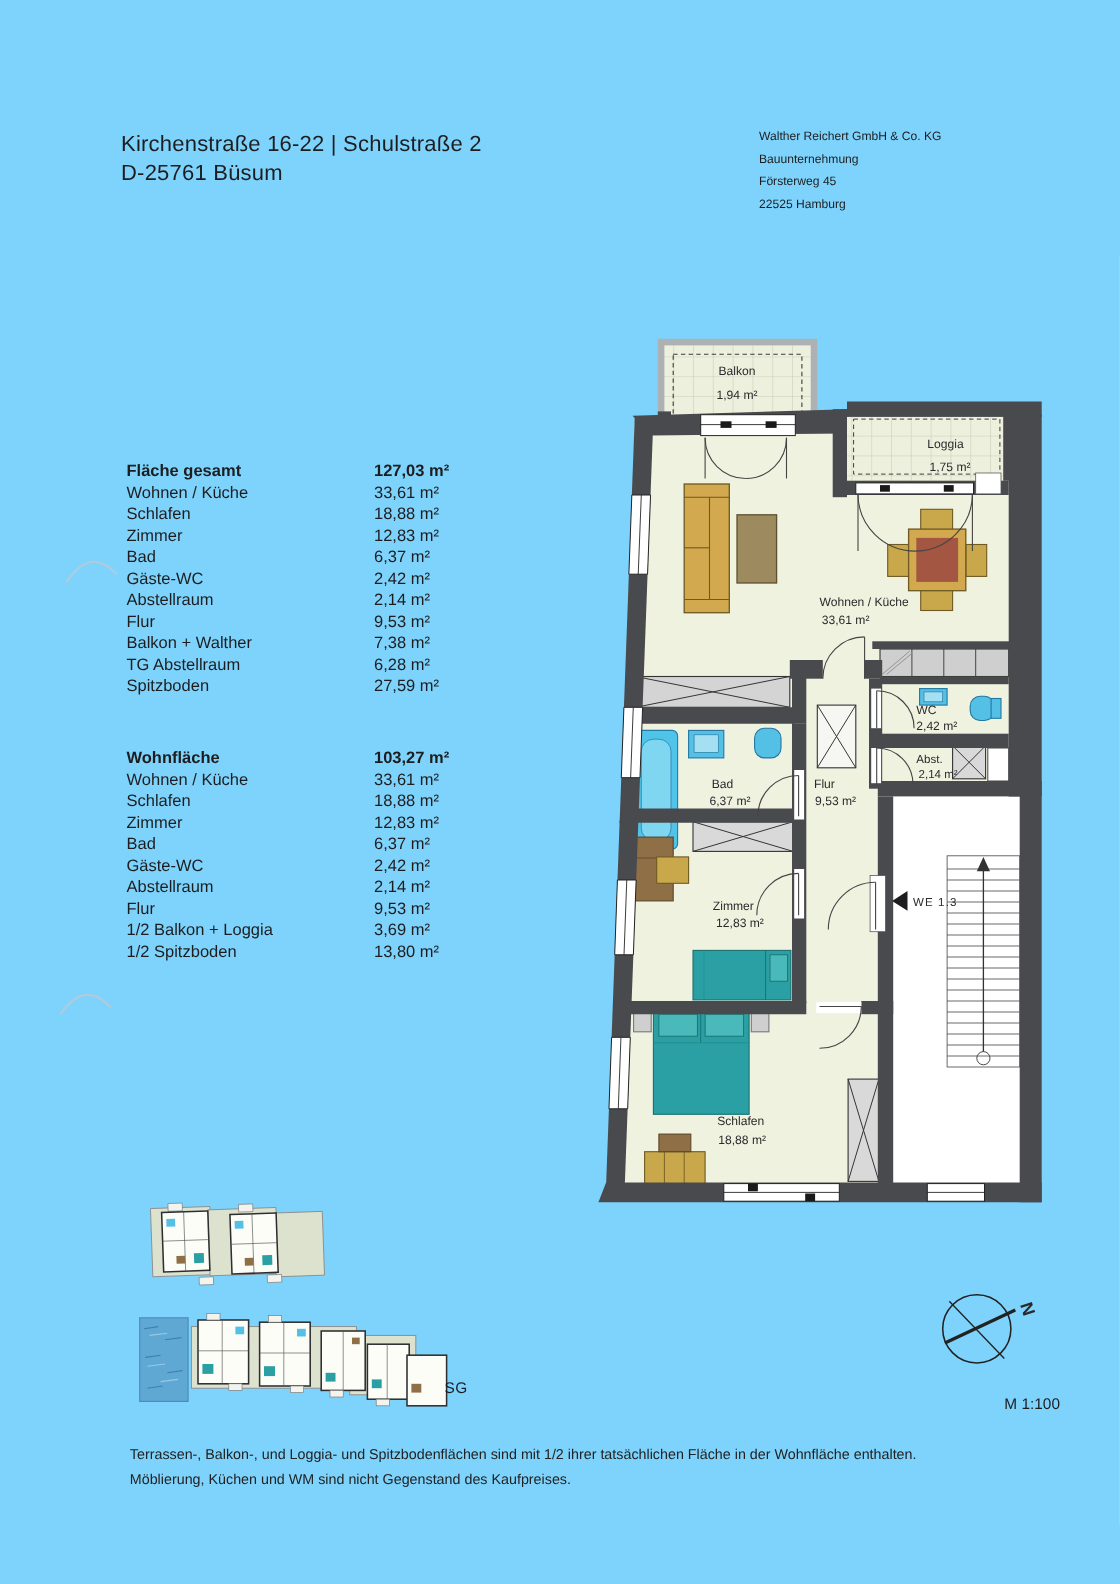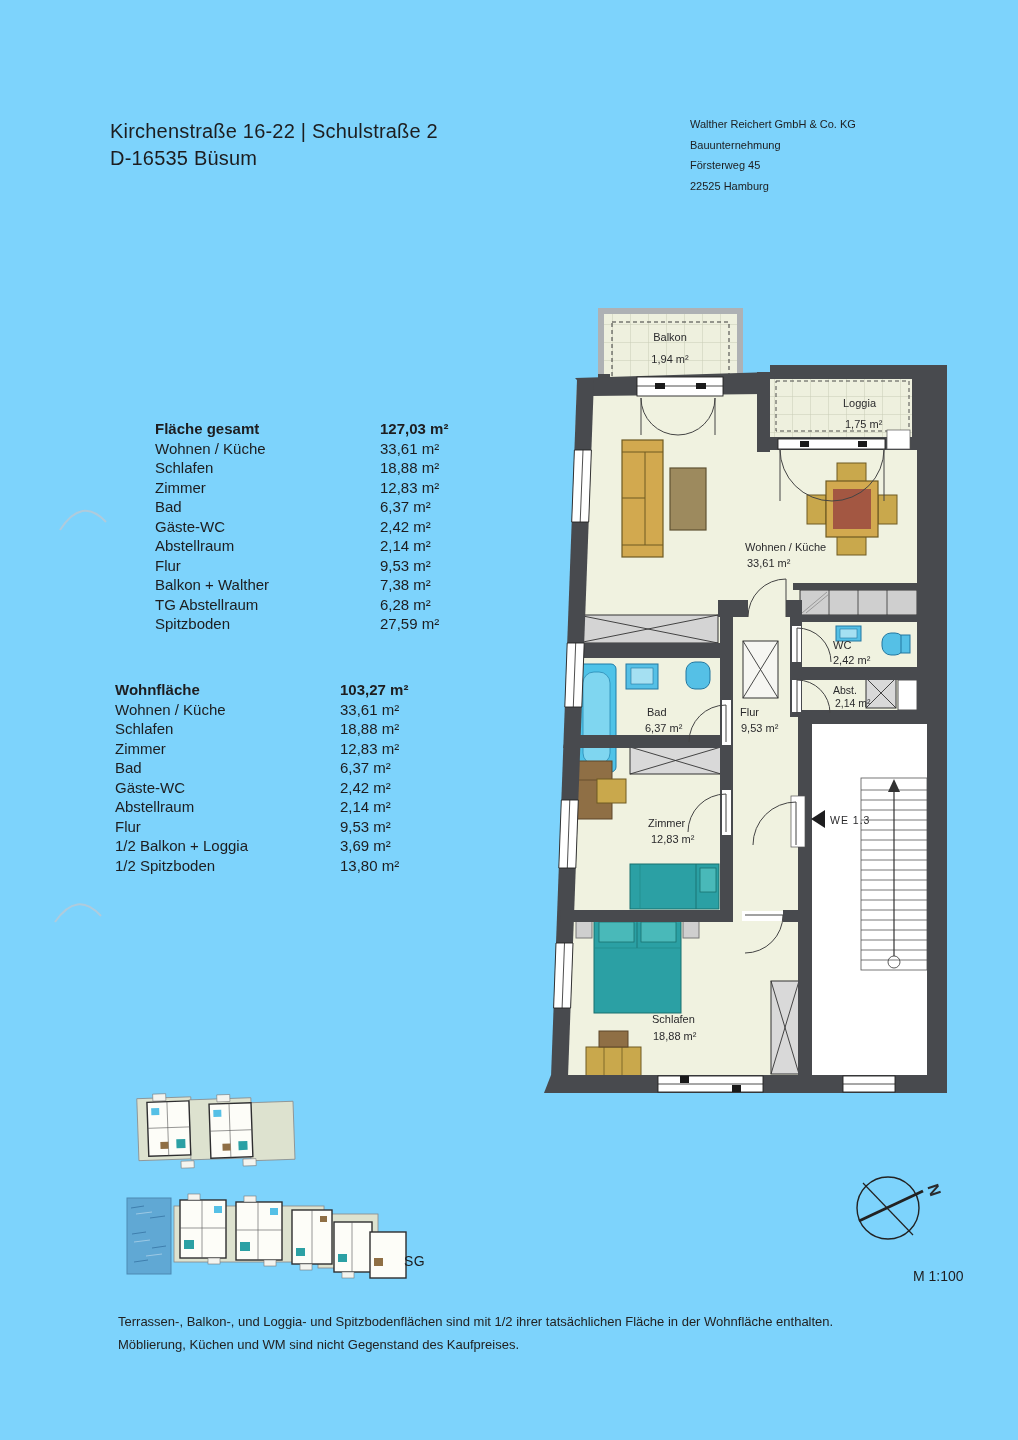--- a/index.html
+++ b/index.html
@@ -4,39 +4,39 @@
 <style>
   html,body{margin:0;padding:0;background:#e8e8e8;}
   .page{position:relative;width:1018px;height:1440px;background:#7dd3fc;margin:0 auto;
         font-family:"Liberation Sans",sans-serif;color:#1d1d1f;overflow:hidden;padding-left:48px;}
   .abs{position:absolute;}
   .addr{left:110px;top:118px;font-size:20px;line-height:27px;letter-spacing:.2px;}
   .company{left:690px;top:114px;font-size:11px;line-height:20.5px;}
   .info{left:115px;top:302px;font-size:15.5px;line-height:21.5px;}
   .info .b{font-weight:bold;}
   .tbl{left:115px;font-size:15px;width:330px;}
-  .t1{top:419px;margin-left:40px;}
+  .t1{top:419px;}
   .t2{top:680px;}
   .arearow{display:flex;height:19.5px;line-height:19.5px;}
   .arearow .lbl{width:225px;}
   .arearow .val{flex:1;}
   .arearow.hdr{font-weight:bold;}
   .sg{left:404px;top:1253px;font-size:14px;letter-spacing:.5px;}
   .scale{left:889px;top:1268px;font-size:14px;margin-left:24px;}
   .footer{left:118px;top:1310px;font-size:13px;line-height:23px;color:#222;}
   svg text{font-family:"Liberation Sans",sans-serif;fill:#2a2a2c;}
 </style>
 </head>
 <body>
 
 <div class="page">
 
   <div class="abs addr">
     <div>Kirchenstraße 16-22 | Schulstraße 2</div>
-    <div>D-16535 Büsum</div>
+    <div>D-25761 Büsum</div>
   </div>
 
   <div class="abs company">
     <div>Walther Reichert GmbH &amp; Co. KG</div>
     <div>Bauunternehmung</div>
     <div>Försterweg 45</div>
     <div>22525 Hamburg</div>
   </div>
 
 

